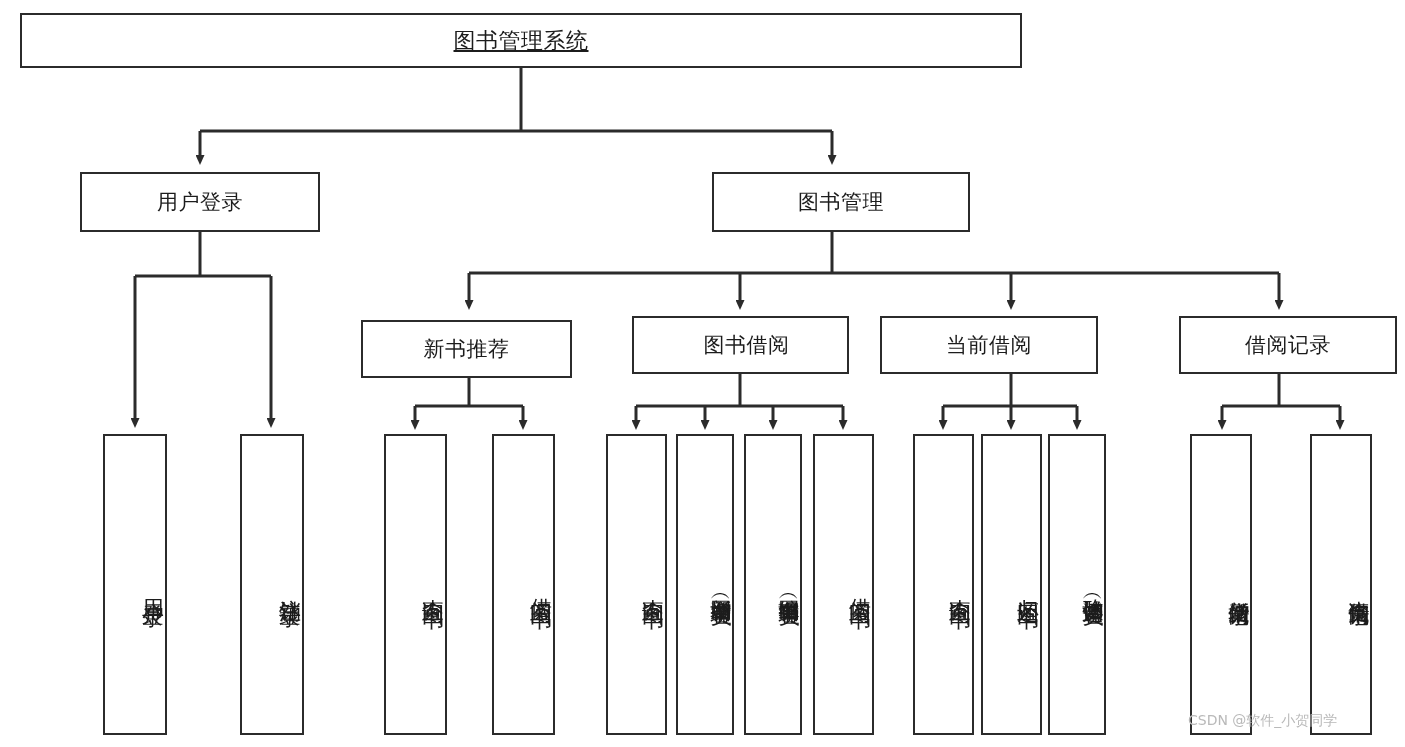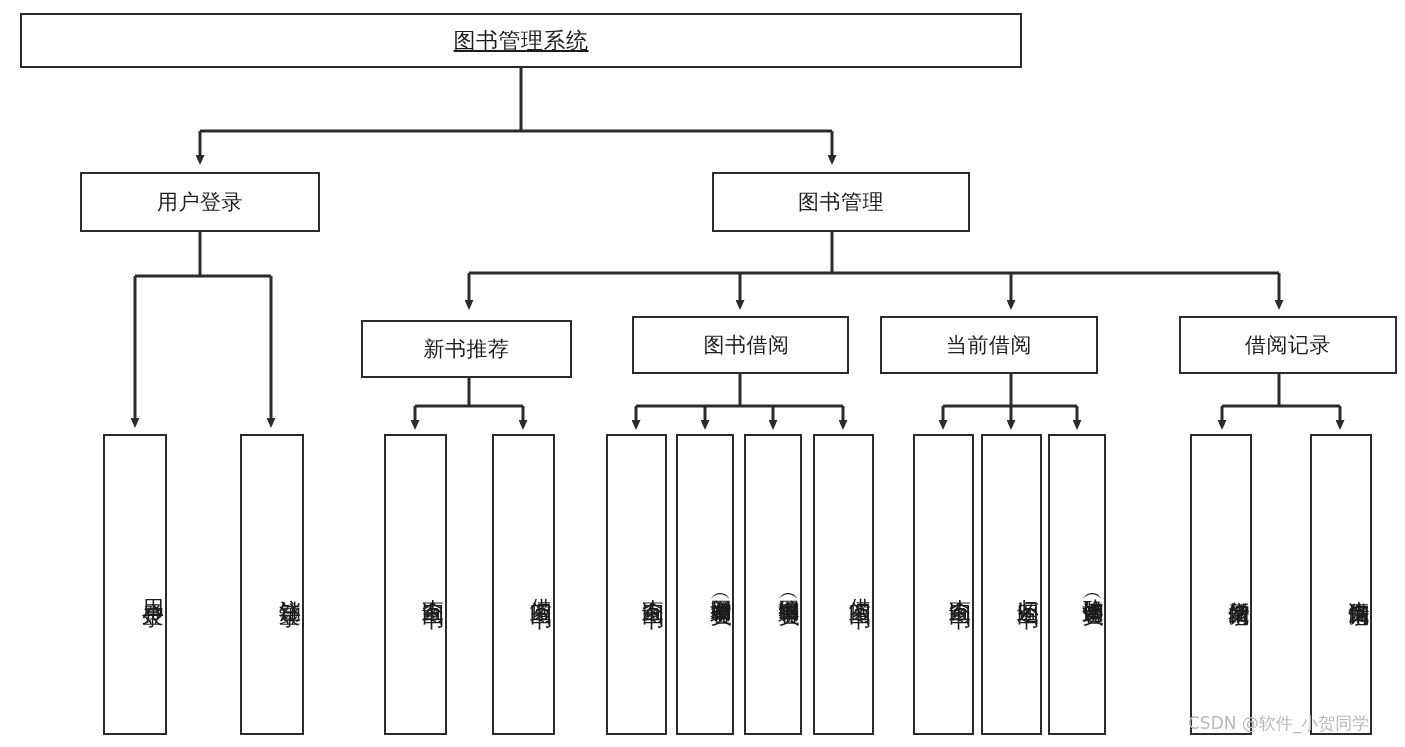--- a/index.html
+++ b/index.html
@@ -56,21 +56,21 @@
     justify-content: center;
   }
   .node.v.tall {
     font-size: 21px;
     letter-spacing: 1px;
   }
   .watermark {
     position: absolute;
     left: 1188px;
     top: 712px;
-    font-size: 17px;
+    font-size: 14px;
     color: #b9b9b9;
     z-index: 5;
     white-space: nowrap;
     font-family: "DejaVu Sans", "Liberation Sans", sans-serif;
   }
 </style>
 </head>
 <body>
 
 <div id="canvas">

